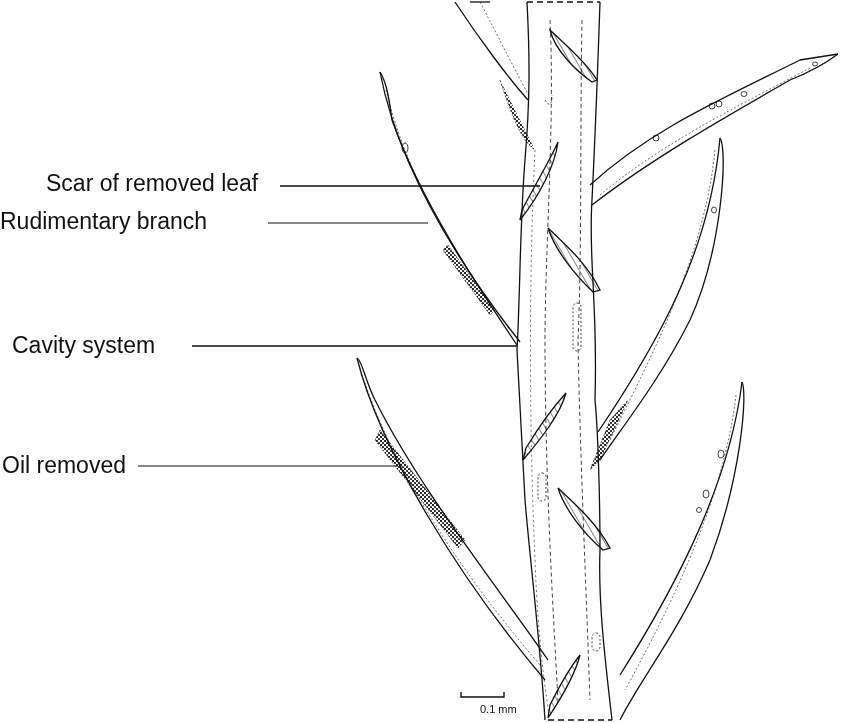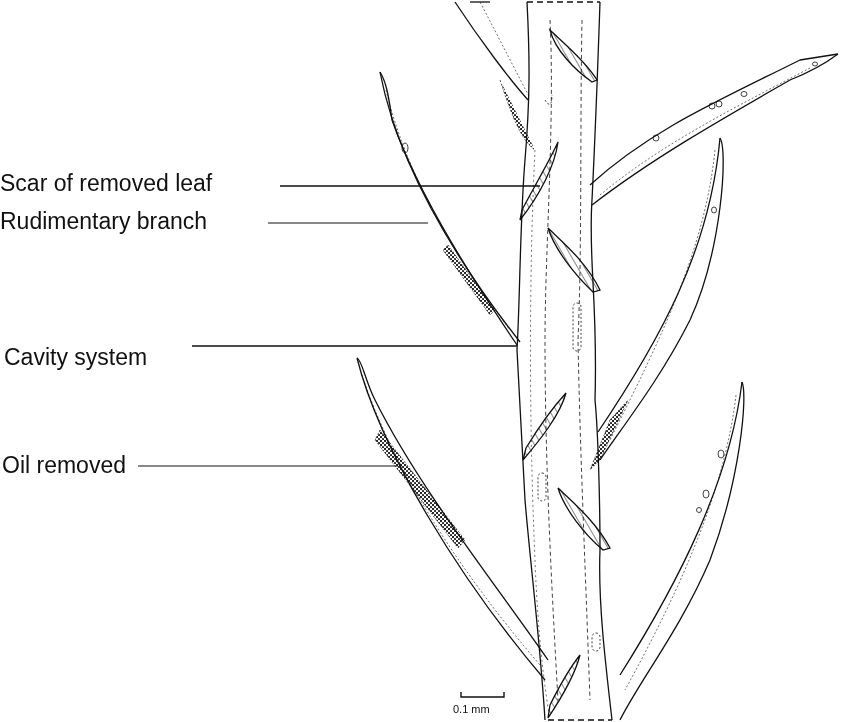--- a/index.html
+++ b/index.html
@@ -104,17 +104,17 @@
     <line x1="268" y1="223" x2="428" y2="223" stroke-width="1"></line>
     <line x1="192" y1="346" x2="517" y2="346"></line>
     <line x1="138" y1="466" x2="398" y2="466" stroke-width="1"></line>
   </g>
 
   <g stroke-width="1.4">
     <path d="M461,692 L461,697 L504,697 L504,692"></path>
   </g>
 </svg>
 
-<div class="label" style="left:0px; top:172px;">Scar of removed leaf</div>
+<div class="label" style="left:0px; top:172px;padding-left:46px;">Scar of removed leaf</div>
 <div class="label" style="left:0px; top:210px;">Rudimentary branch</div>
-<div class="label" style="left:4px; top:334px;margin-top:12px;">Cavity system</div>
+<div class="label" style="left:12px; top:334px;">Cavity system</div>
 <div class="label" style="left:2px; top:454px;">Oil removed</div>
-<div class="scale-label" style="left:453px; top:703px;">0.1 mm</div>
+<div class="scale-label" style="left:480px; top:703px;">0.1 mm</div>
 
 </body></html>

